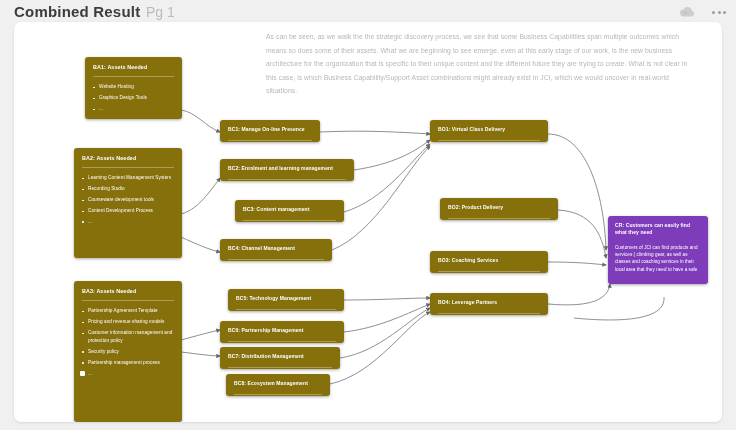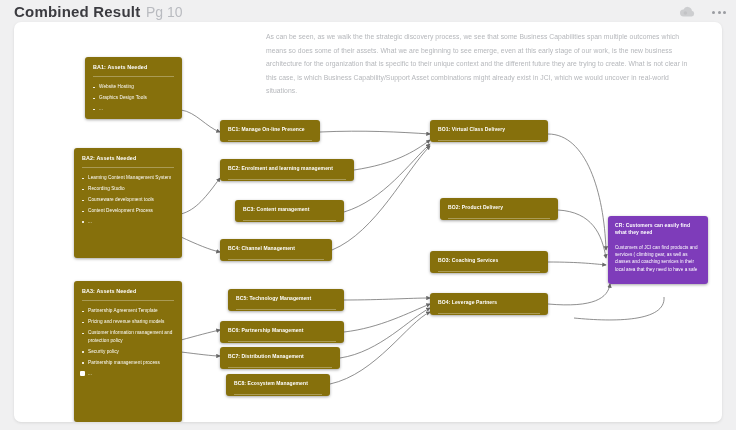--- a/index.html
+++ b/index.html
@@ -79,21 +79,21 @@
     font-size:6.8px;line-height:2.0;color:#b5b7bb;letter-spacing:.05px;
   }
 </style>
 </head>
 <body>
 
 <div id="app">
 
   <div class="topbar">
     <div class="topbar-title">Combined Result</div>
-    <div class="topbar-page">Pg 10</div>
+    <div class="topbar-page">Pg 1</div>
     <div class="topbar-actions">
       <span>
         <svg class="ticon" viewBox="0 0 24 24" fill="#8e9095">
           <path d="M18.6 10.2a6 6 0 0 0-11.3-1.7A4.6 4.6 0 0 0 7.5 18h10.8a4 4 0 0 0 .3-7.8z"></path>
           <circle cx="9.8" cy="13.4" r="2.4" fill="#6f7176"></circle>
         </svg>
       </span>
       <span class="dots">
         <i></i>
           <i></i>

